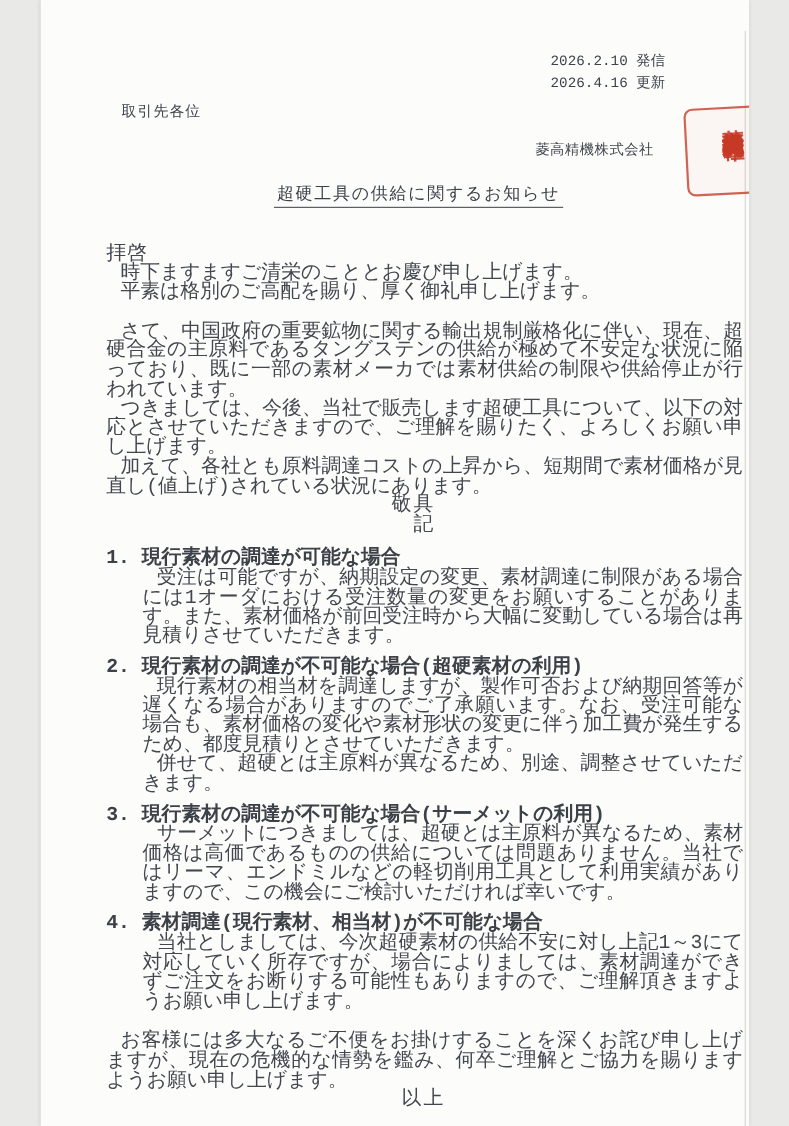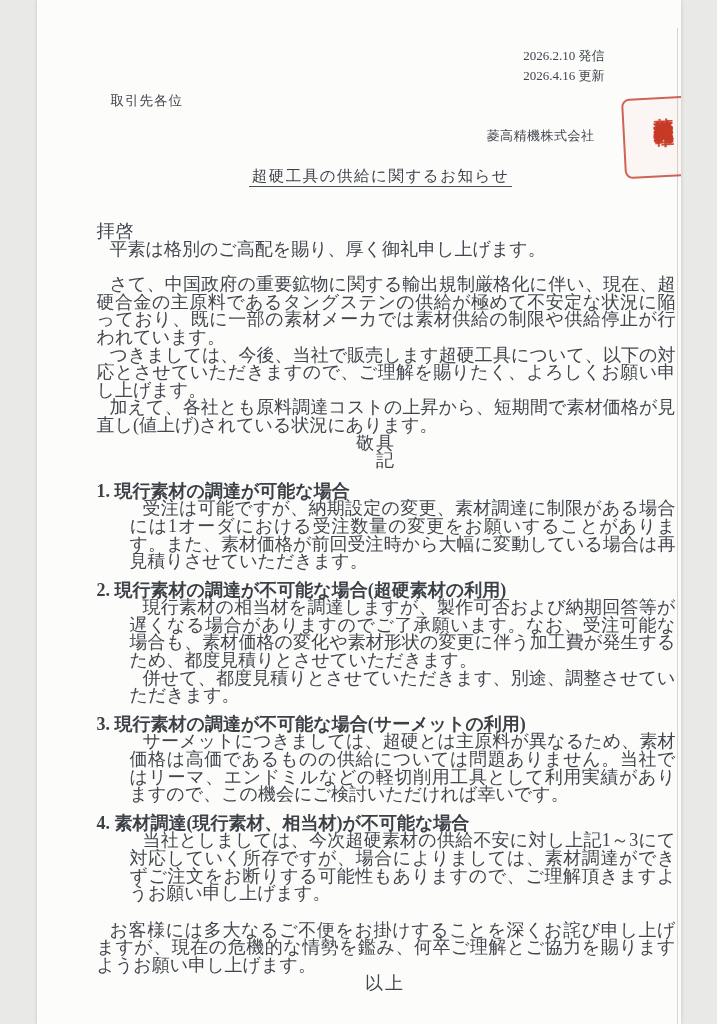--- a/index.html
+++ b/index.html
@@ -1,21 +1,21 @@
 <!DOCTYPE html>
 <html lang="ja"><head>
 <meta charset="utf-8">
 <style>
   html,body{margin:0;padding:0;background:#e9e9e7;}
   .page{
     position:relative;
     width:644px;height:1024px;
     margin:0 auto;
     background:#fcfcfb;
-    font-family:Liberation Serif, serif;
+    font-family:Liberation Mono, monospace;
     color:#42464e;
     overflow:hidden;
     box-shadow:0 0 4px rgba(0,0,0,.15);
   }
   .scan-edge{
     position:absolute;top:28px;bottom:0;right:3px;width:1px;
     background:#d4d4d1;
   }
   .dates{
     position:absolute;top:46px;right:76px;
@@ -89,20 +89,21 @@
   <div class="seal">
     <div class="seal-text">菱高精機株式会社印</div>
   </div>
 
   <div class="title">
     <span>超硬工具の供給に関するお知らせ</span>
   </div>
 
   <div class="body">
     <p class="salutation">拝啓</p>
+    <p class="greeting">時下ますますご清栄のこととお慶び申し上げます。</p>
     <p class="greeting">平素は格別のご高配を賜り、厚く御礼申し上げます。</p>
 
     <p class="para first">さて、中国政府の重要鉱物に関する輸出規制厳格化に伴い、現在、超硬合金の主原料であるタングステンの供給が極めて不安定な状況に陥っており、既に一部の素材メーカでは素材供給の制限や供給停止が行われています。</p>
     <p class="para">つきましては、今後、当社で販売します超硬工具について、以下の対応とさせていただきますので、ご理解を賜りたく、よろしくお願い申し上げます。</p>
     <p class="para">加えて、各社とも原料調達コストの上昇から、短期間で素材価格が見直し(値上げ)されている状況にあります。</p>
 
     <p class="closing">敬具</p>
 
     <p class="record">記</p>
 
@@ -110,21 +111,21 @@
       <p class="section-heading">1. 現行素材の調達が可能な場合</p>
       <div class="section-body">
         <p>受注は可能ですが、納期設定の変更、素材調達に制限がある場合には1オーダにおける受注数量の変更をお願いすることがあります。また、素材価格が前回受注時から大幅に変動している場合は再見積りさせていただきます。</p>
       </div>
     </div>
 
     <div class="section">
       <p class="section-heading">2. 現行素材の調達が不可能な場合(超硬素材の利用)</p>
       <div class="section-body">
         <p>現行素材の相当材を調達しますが、製作可否および納期回答等が遅くなる場合がありますのでご了承願います。なお、受注可能な場合も、素材価格の変化や素材形状の変更に伴う加工費が発生するため、都度見積りとさせていただきます。</p>
-        <p>併せて、都度見積りとさせていただきます、別途、調整させていただきます。</p>
+        <p>併せて、超硬とは主原料が異なるため、別途、調整させていただきます。</p>
       </div>
     </div>
 
     <div class="section">
       <p class="section-heading">3. 現行素材の調達が不可能な場合(サーメットの利用)</p>
       <div class="section-body">
         <p>サーメットにつきましては、超硬とは主原料が異なるため、素材価格は高価であるものの供給については問題ありません。当社ではリーマ、エンドミルなどの軽切削用工具として利用実績がありますので、この機会にご検討いただければ幸いです。</p>
       </div>
     </div>
 

